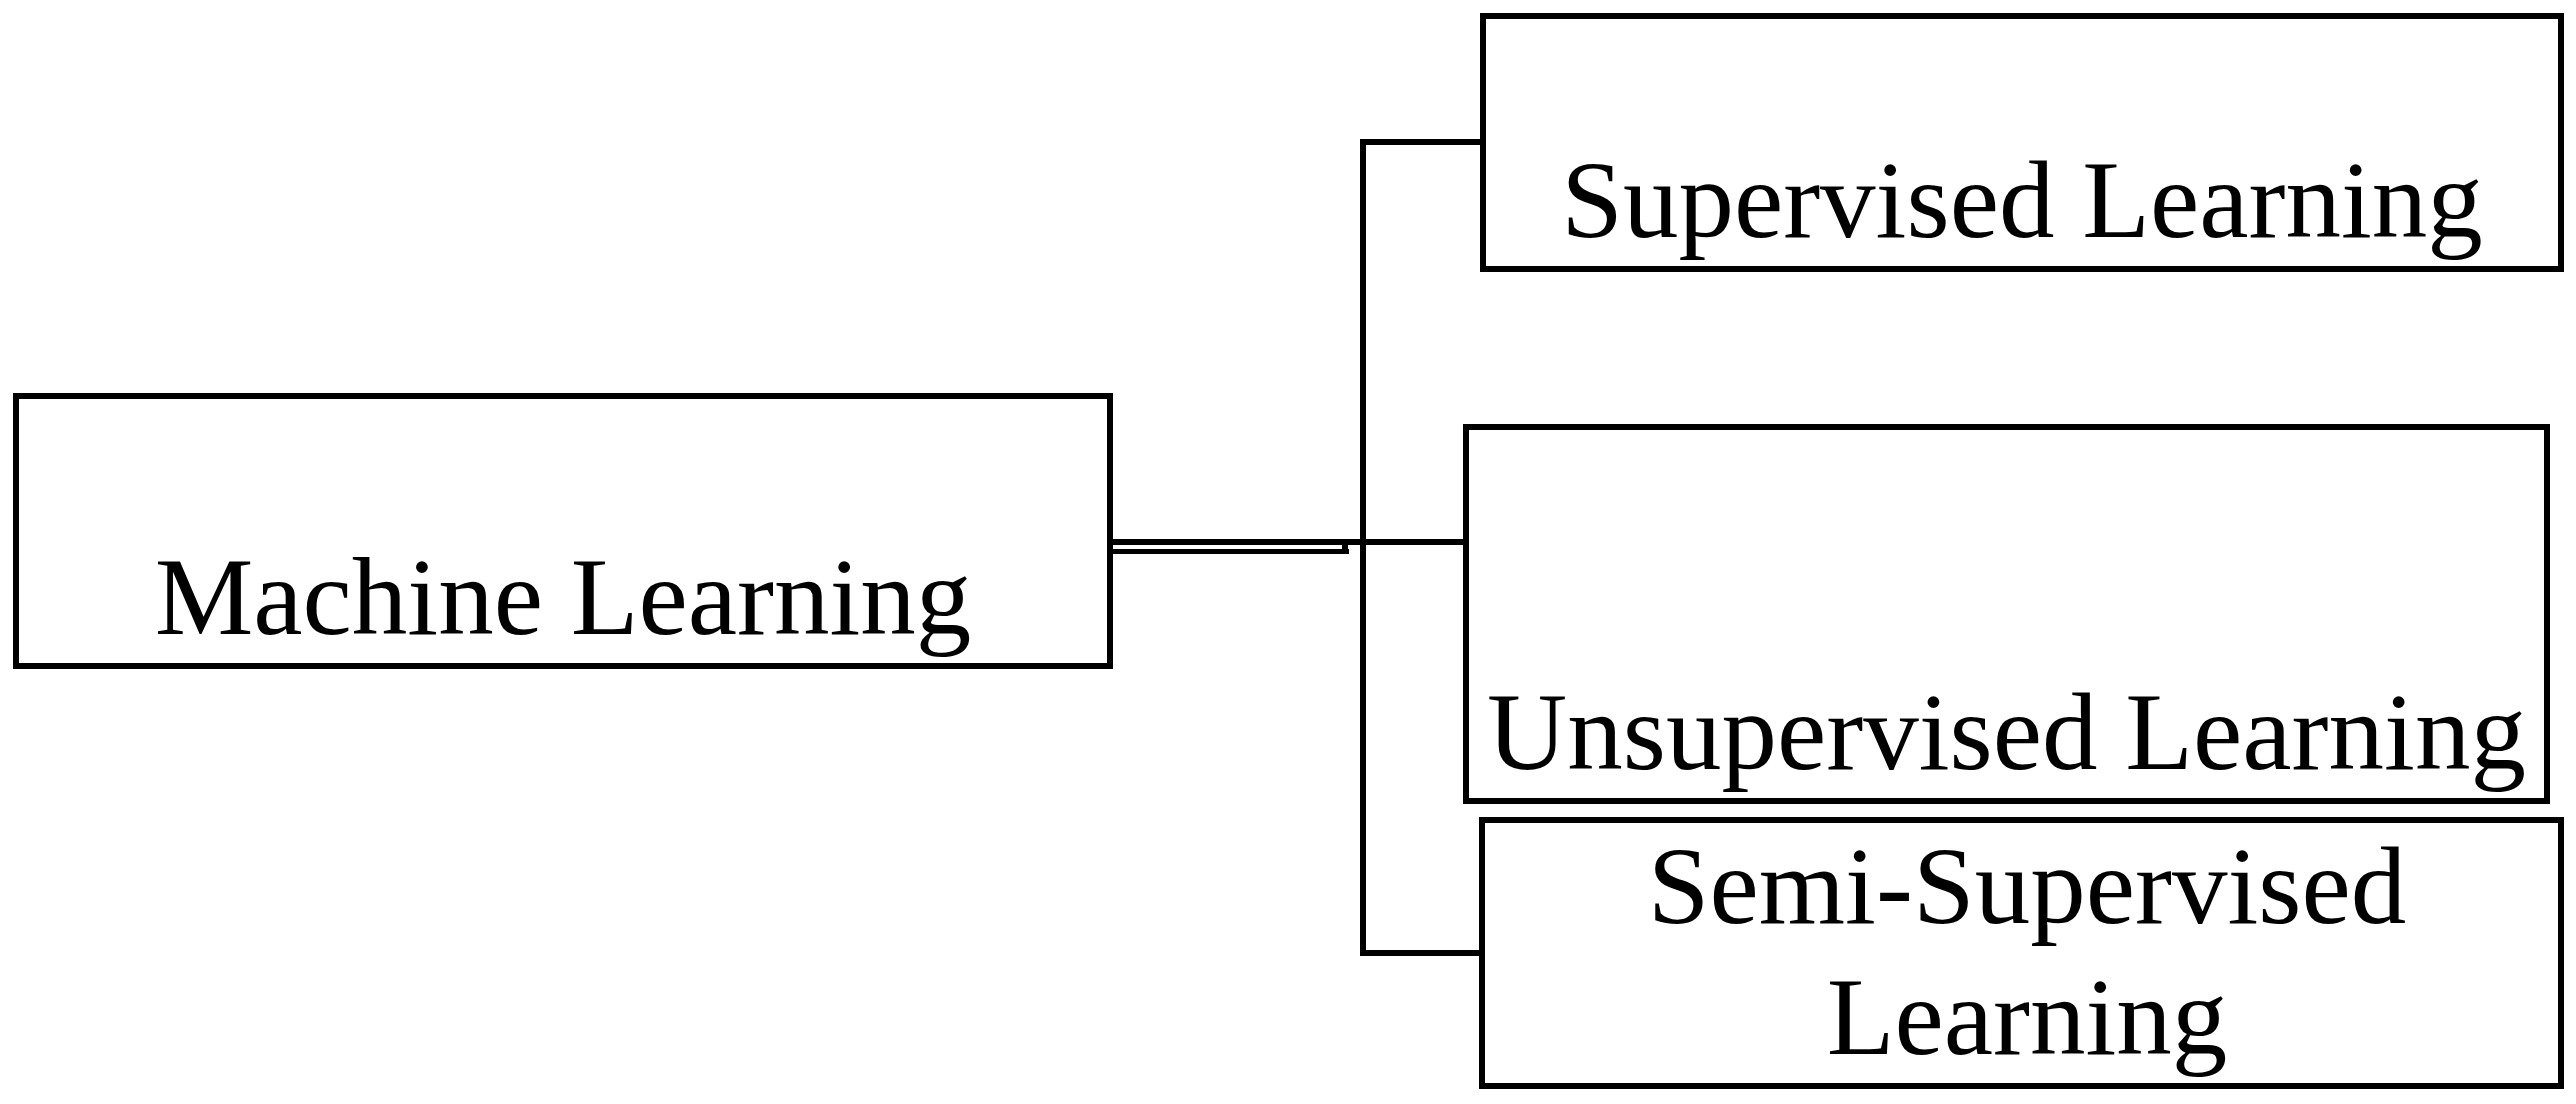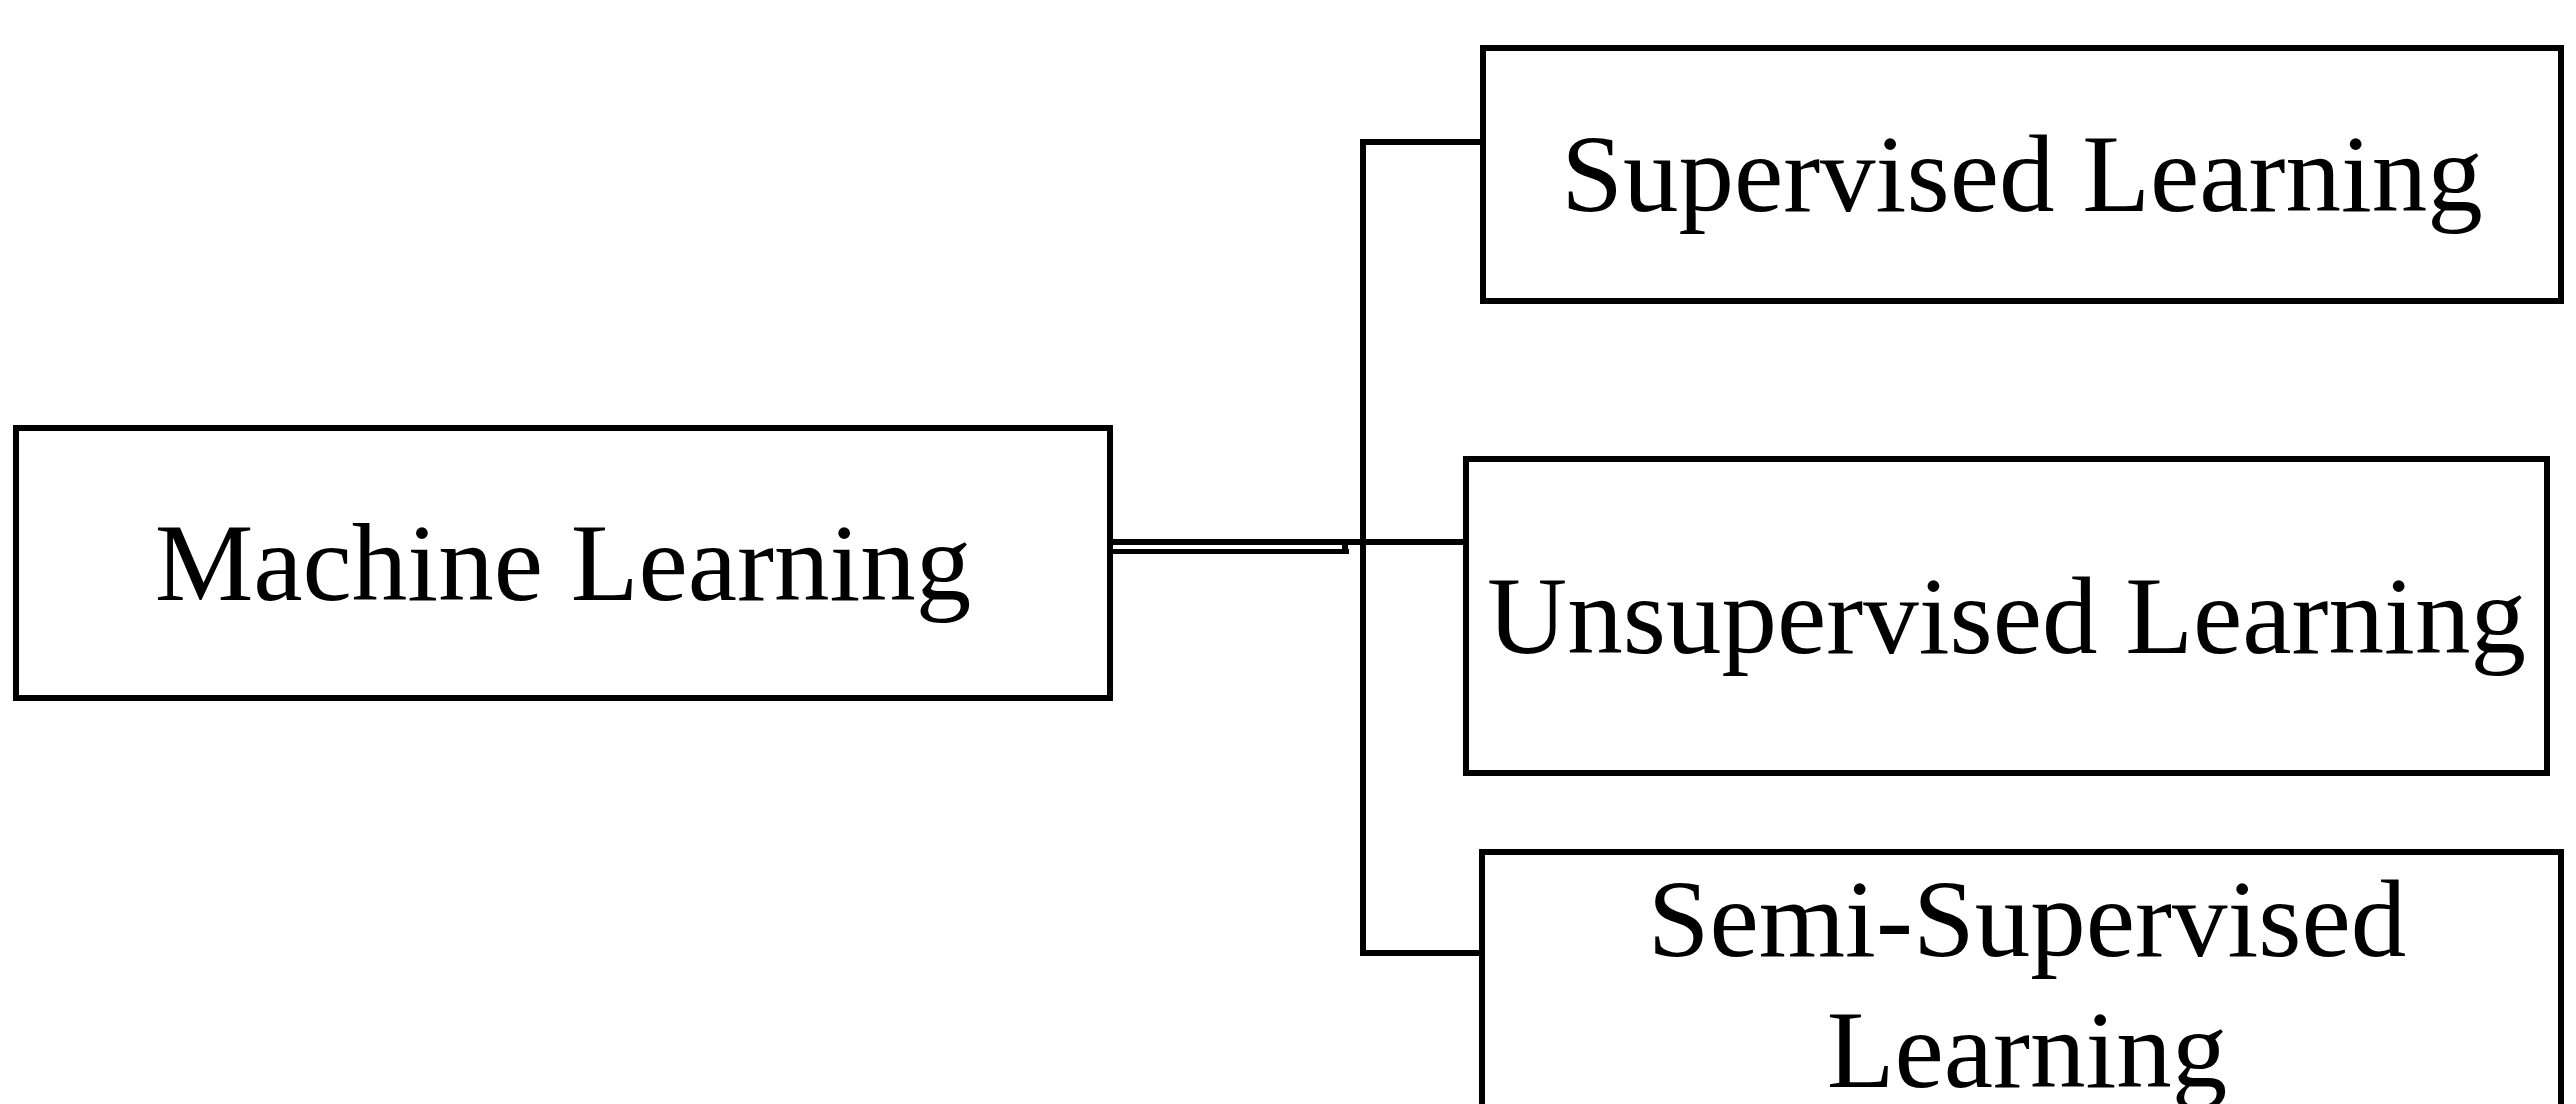--- a/index.html
+++ b/index.html
@@ -15,34 +15,33 @@
     font-family: "Liberation Serif", "DejaVu Serif", serif;
     color: #000000;
     overflow: hidden;
   }
   .box {
     position: absolute;
     box-sizing: border-box;
     border: 6px solid #000000;
     background: #ffffff;
     display: flex;
-    align-items: center;
+    align-items: flex-end;
     justify-content: center;
     text-align: center;
-    margin-top: 32px;
   }
   .box .label {
     font-size: 111px;
     line-height: 1.18;
     color: #000000;
     white-space: normal;
   }
   .node-root        { left: 13px;   top: 393px; width: 1100px; height: 276px; }
   .node-supervised  { left: 1480px; top: 13px;  width: 1084px; height: 259px; }
-  .node-unsupervised{ left: 1463px; top: 424px; width: 1087px; height: 320px; }
+  .node-unsupervised{ left: 1463px; top: 424px; width: 1087px; height: 380px; }
   .node-semi        { left: 1479px; top: 817px; width: 1085px; height: 272px; padding-left: 11px; }
 
   .line {
     position: absolute;
     background: #000000;
   }
   .conn-upper  { left: 1113px; top: 539px;  width: 355px; height: 6px; }
   .conn-lower  { left: 1113px; top: 549px;  width: 236px; height: 5.2px; }
   .conn-hook   { left: 1342px; top: 539px;  width: 6px;   height: 14.7px; }
   .conn-trunk  { left: 1360px; top: 139px;  width: 6px;   height: 817px; }

